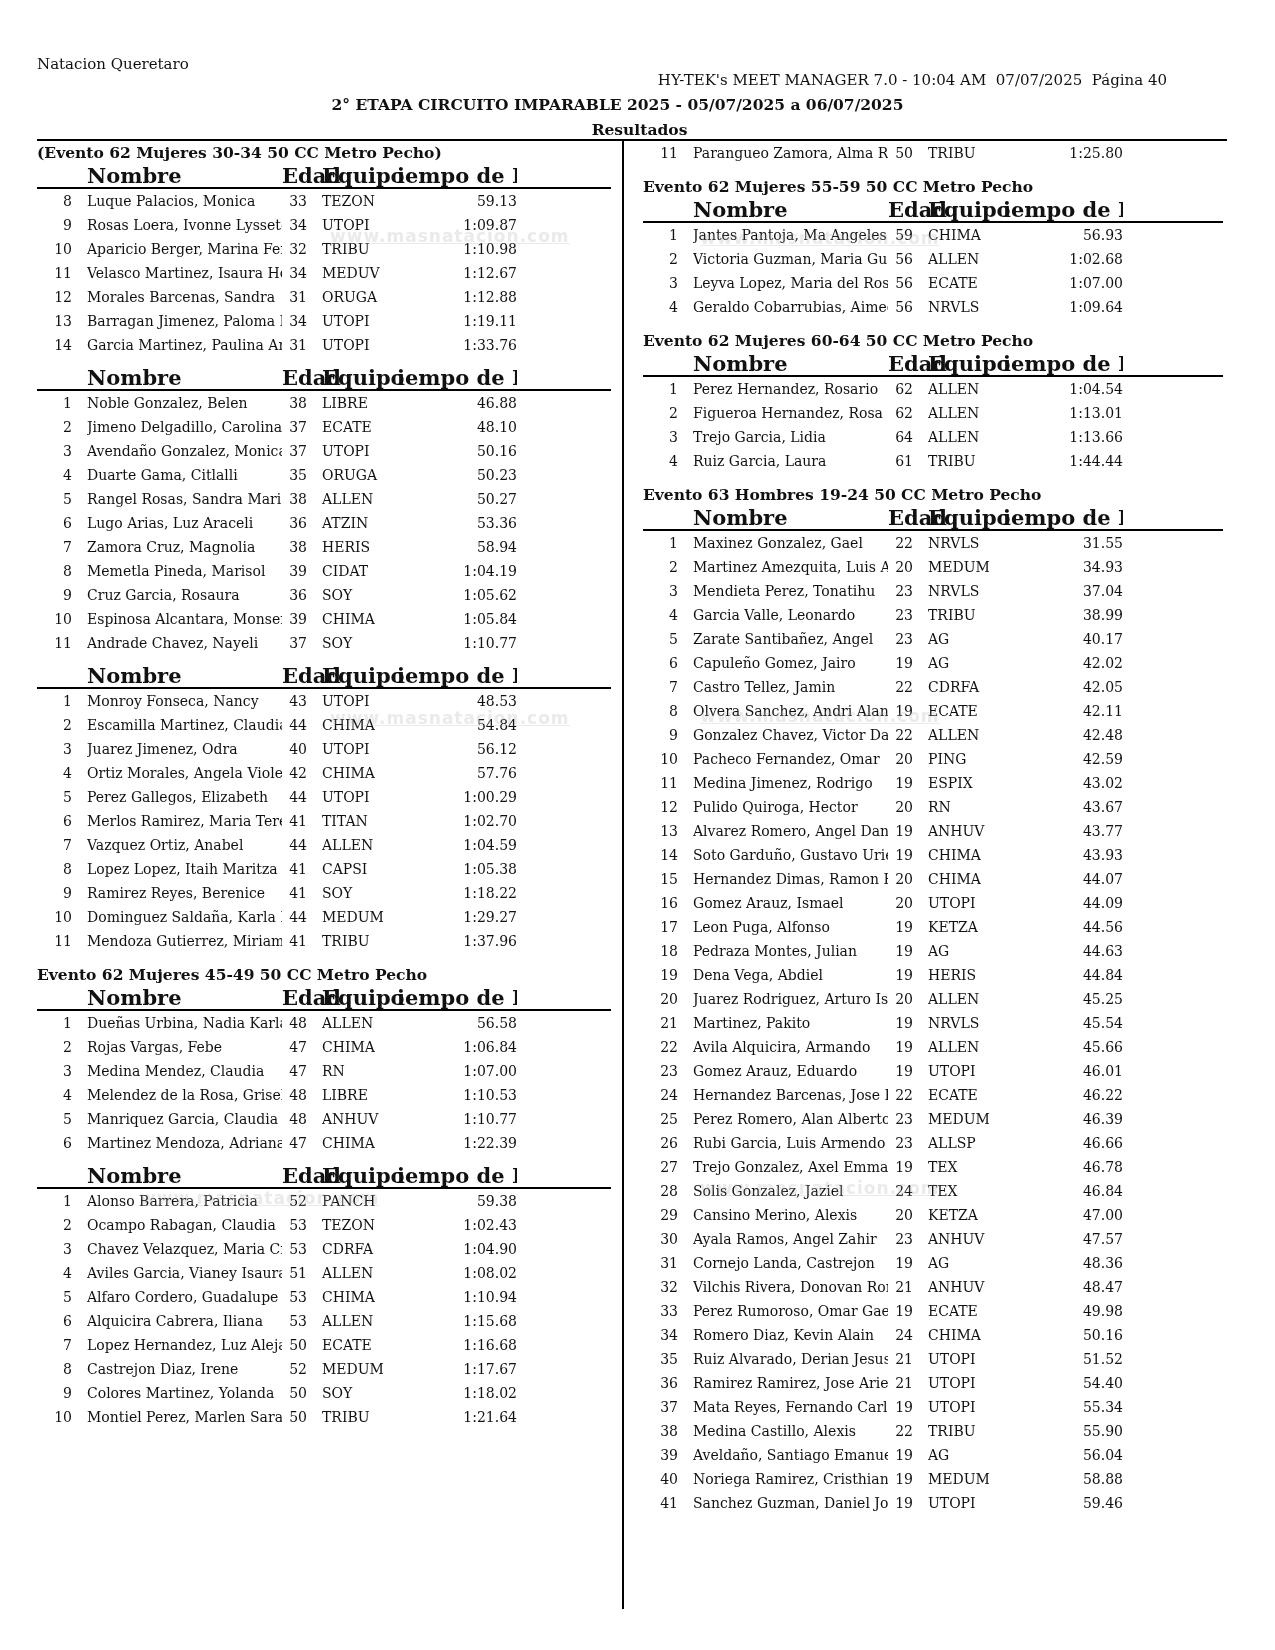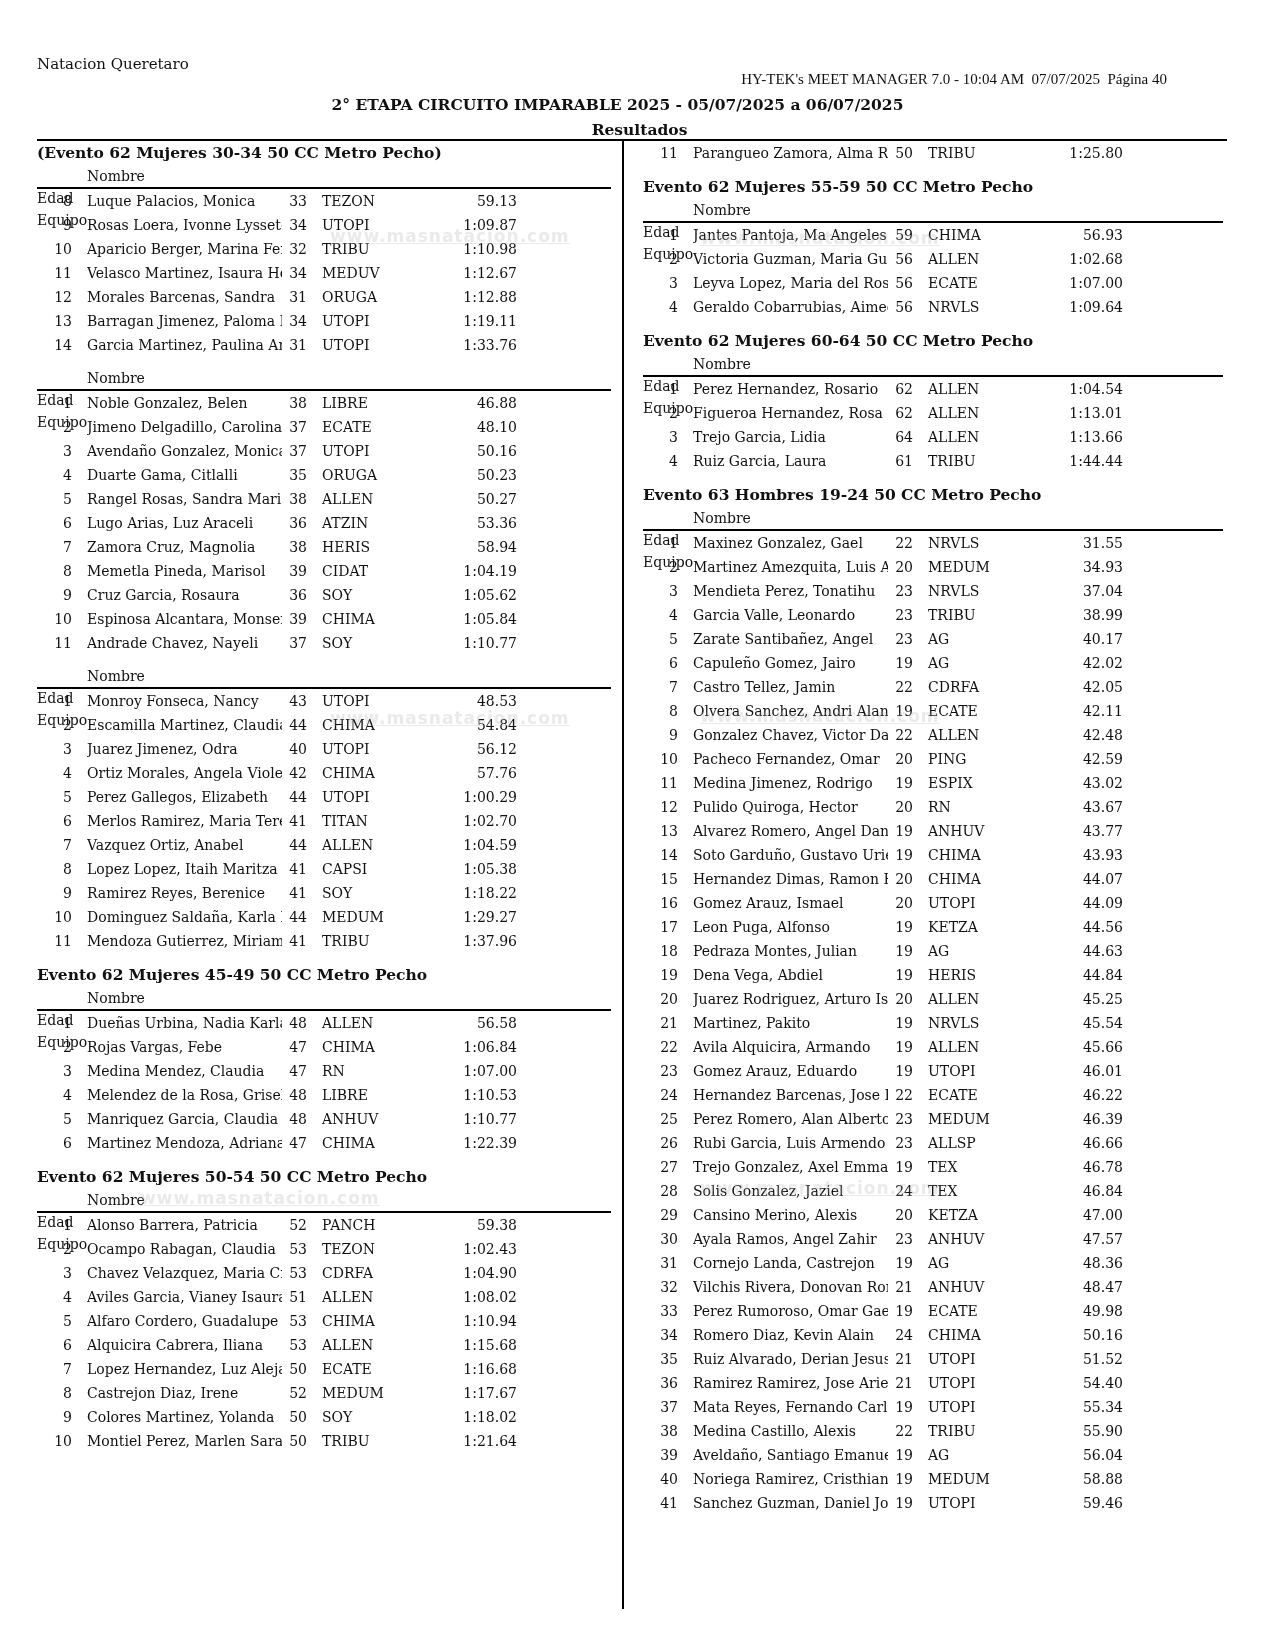--- a/index.html
+++ b/index.html
@@ -2,31 +2,31 @@
 <html><head>
 <meta charset="utf-8">
 <style>
   html, body { margin: 0; padding: 0; background: #ffffff; }
   body {
     width: 1275px; height: 1650px; position: relative; overflow: hidden;
     font-family: "DejaVu Serif", "Liberation Serif", serif;
     color: #111111;
   }
   .hdr-left { position: absolute; left: 37px; top: 55px; font-size: 15px; }
-  .hdr-right { position: absolute; right: 108px; top: 71px; font-size: 15px; white-space: pre; font-family: Liberation Serif, serif; }
+  .hdr-right { position: absolute; right: 108px; top: 71px; font-size: 15px; white-space: pre; }
   .hdr-title { position: absolute; left: 0; width: 1275px; text-align: center; top: 95px; font-size: 15.5px; font-weight: bold; transform: translateX(-20px); }
   .hdr-sub { position: absolute; left: 0; width: 1275px; text-align: center; top: 120px; font-size: 15.5px; font-weight: bold; transform: translateX(2px); }
   .top-rule { position: absolute; left: 37px; width: 1190px; top: 139px; height: 2px; background: #000; }
   .col-divider { position: absolute; left: 622px; top: 139px; width: 2px; height: 1470px; background: #000; }
   .col { position: absolute; top: 141px; }
   .col.left { left: 37px; width: 574px; }
   .col.right { left: 643px; width: 580px; }
   .event { margin-bottom: 10px; }
   .event-title { font-weight: bold; font-size: 15.5px; height: 24px; line-height: 24px; }
-  .col-headers { display: flex; font-weight: normal; font-size: 14px; height: 22px; line-height: 22px; border-bottom: 2px solid #000; white-space: nowrap; flex-direction: column; }
+  .col-headers { display: flex; font-weight: bold; font-size: 21px; height: 22px; line-height: 22px; border-bottom: 2px solid #000; white-space: nowrap; }
   .col-headers .h-name { width: 195px; padding-left: 50px; }
   .col-headers .h-age { width: 40px; }
   .col-headers .h-team { width: 75px; }
   .col-headers .h-time { width: 120px; overflow: hidden; }
   .row { display: flex; height: 24px; line-height: 24px; font-size: 14px; white-space: nowrap; }
   .row:first-of-type { margin-top: 0; }
   .row .place { width: 35px; text-align: right; padding-right: 15px; }
   .row .name { width: 195px; overflow: hidden; }
   .row .age { width: 25px; text-align: right; padding-right: 15px; }
   .row .team { width: 80px; }
@@ -318,21 +318,20 @@
       </div>
       <div class="row">
         <span class="place">6</span>
         <span class="name">Martinez Mendoza, Adriana</span>
         <span class="age">47</span>
         <span class="team">CHIMA</span>
         <span class="time">1:22.39</span>
       </div>
     </div>
     <div class="event">
-      <div class="event-title">Evento 62  Mujeres 50-54 50 CC Metro Pecho</div>
       <div class="col-headers">
         <span class="h-name">Nombre</span>
         <span class="h-age">Edad</span>
         <span class="h-team">Equipo</span>
         <span class="h-time">iempo de Finales</span>
       </div>
       <div class="row">
         <span class="place">1</span>
         <span class="name">Alonso Barrera, Patricia</span>
         <span class="age">52</span>

